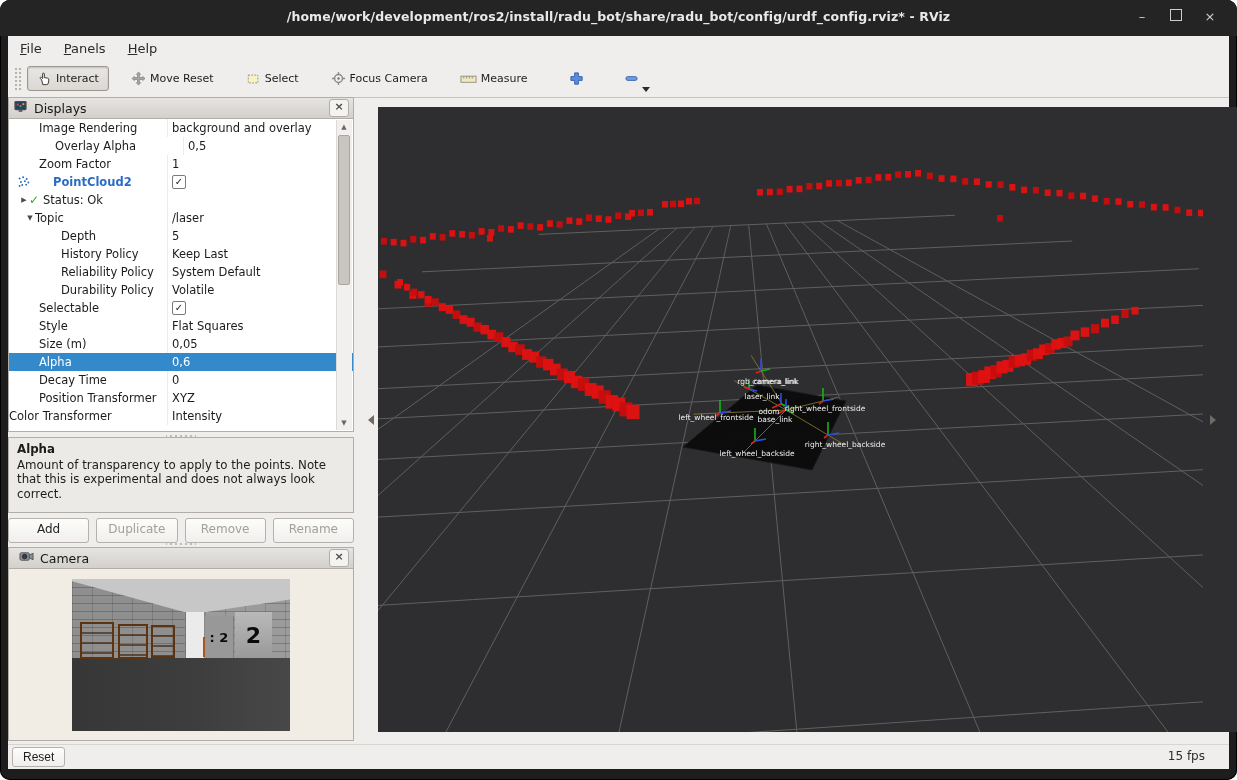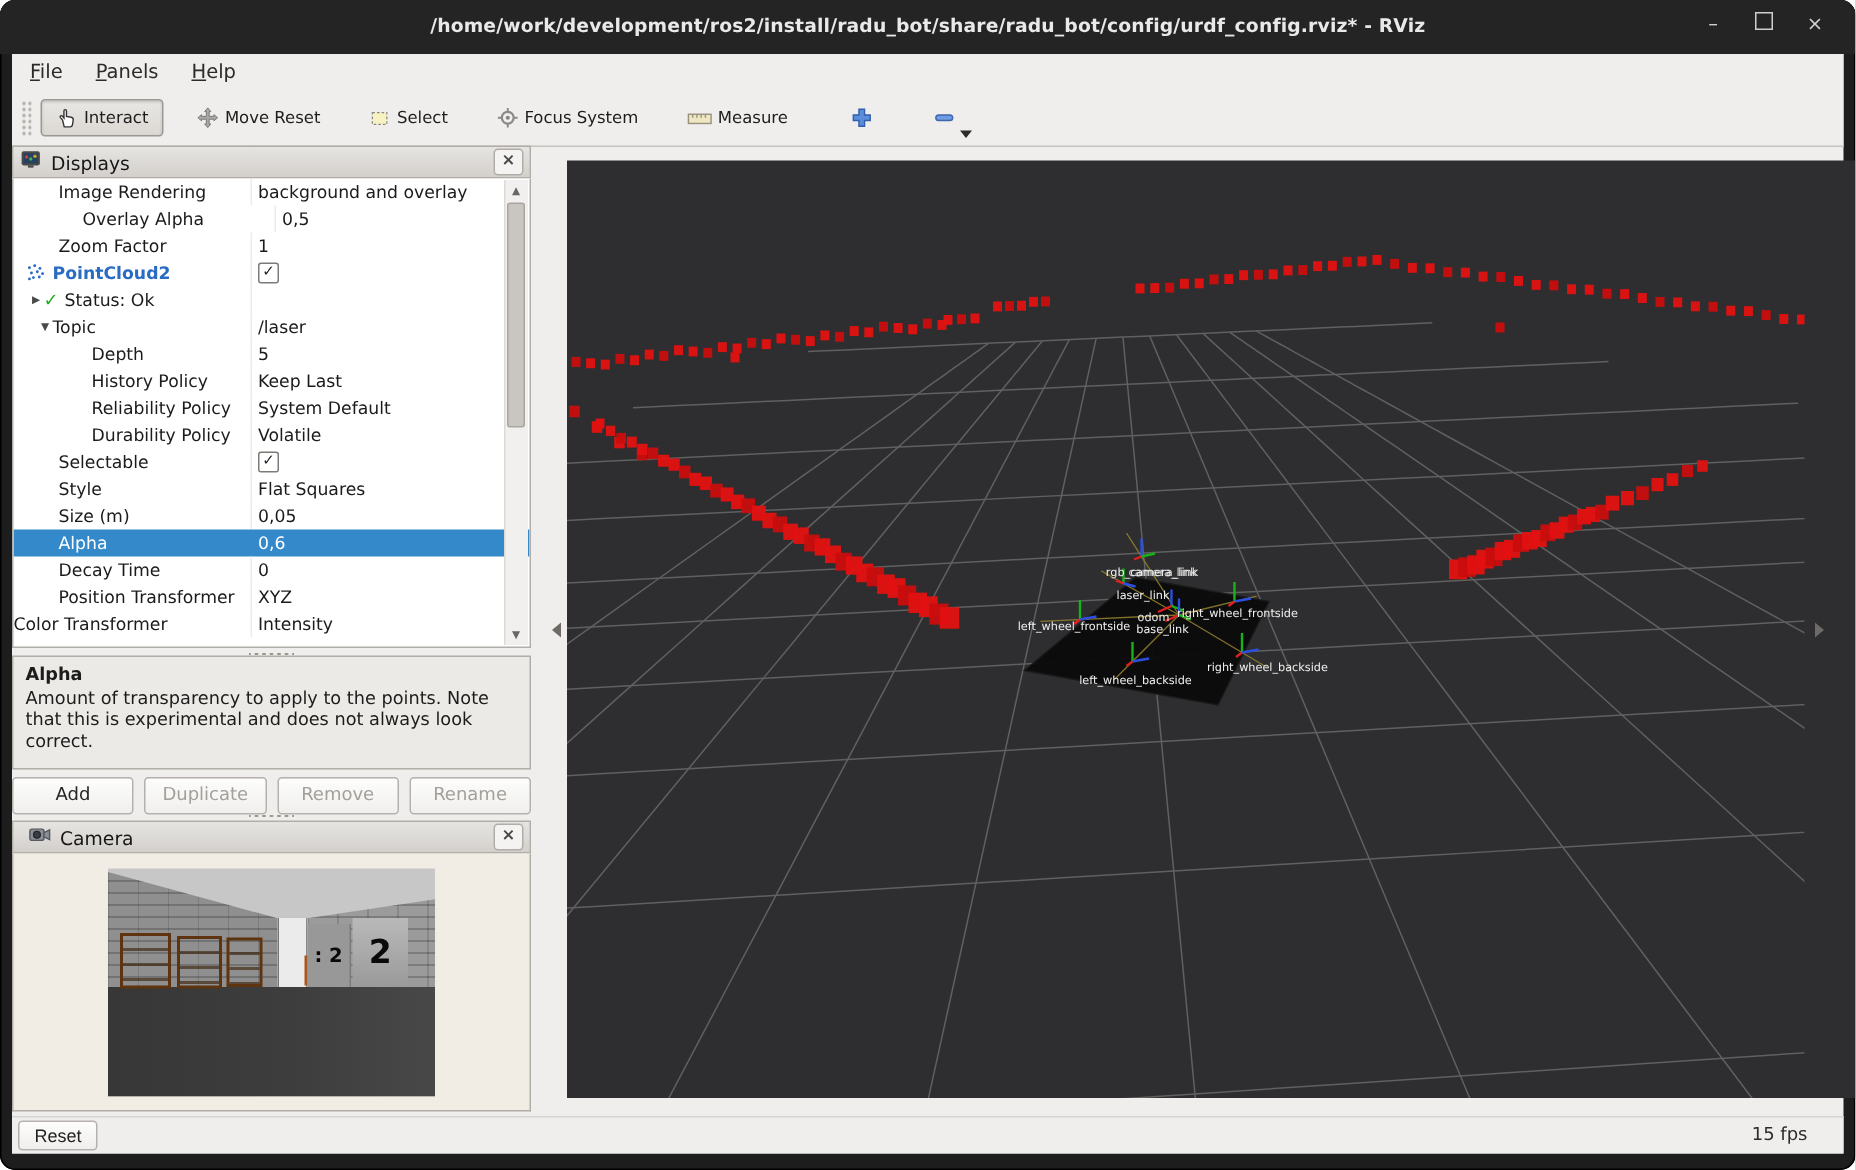--- a/index.html
+++ b/index.html
@@ -118,21 +118,21 @@
               <span>Select</span>
             </div>
             <div class="tool-btn">
               <span>
                 <svg width="15" height="15" viewBox="0 0 16 16" fill="none" stroke="#8a8a8a">
                   <circle cx="8" cy="8" r="4.2" stroke-width="1.6"></circle>
                   <path d="M8 1v3M8 12v3M1 8h3M12 8h3" stroke-width="1.4"></path>
                   <circle cx="8" cy="8" r="1" fill="#777"></circle>
                 </svg>
               </span>
-              <span>Focus System</span>
+              <span>Focus Camera</span>
             </div>
             <div class="tool-btn">
               <span>
                 <svg width="17" height="10" viewBox="0 0 18 10">
                   <rect x="1" y="2" width="16" height="6.5" fill="#efe6c2" stroke="#97927e"></rect>
                   <path d="M4 2v2.5M7 2v2.5M10 2v2.5M13 2v2.5" stroke="#97927e"></path>
                 </svg>
               </span>
               <span>Measure</span>
             </div>
@@ -194,21 +194,21 @@
               </div>
               <div class="trow">
                 <div class="lcell" style="padding-left: 30px;">
                   <span>Zoom Factor</span>
                 </div>
                 <div class="vcell">
                   <span>1</span>
                 </div>
               </div>
               <div class="trow">
-                <div class="lcell" style="padding-left: 8px;">
+                <div class="lcell" style="padding-left: 8px; gap: 18px;">
                   <span style="margin-right:4px;display:flex;">
                     <svg width="14" height="14" viewBox="0 0 16 16" fill="#2a6cc4">
                       <circle cx="3" cy="4" r="1.1"></circle>
                       <circle cx="7" cy="2.5" r="1.1"></circle>
                       <circle cx="11" cy="4.5" r="1.1"></circle>
                       <circle cx="4.5" cy="8" r="1.1"></circle>
                       <circle cx="9" cy="7" r="1.1"></circle>
                       <circle cx="13" cy="8.5" r="1.1"></circle>
                       <circle cx="6" cy="11.5" r="1.1"></circle>
                       <circle cx="10.5" cy="11" r="1.1"></circle>

